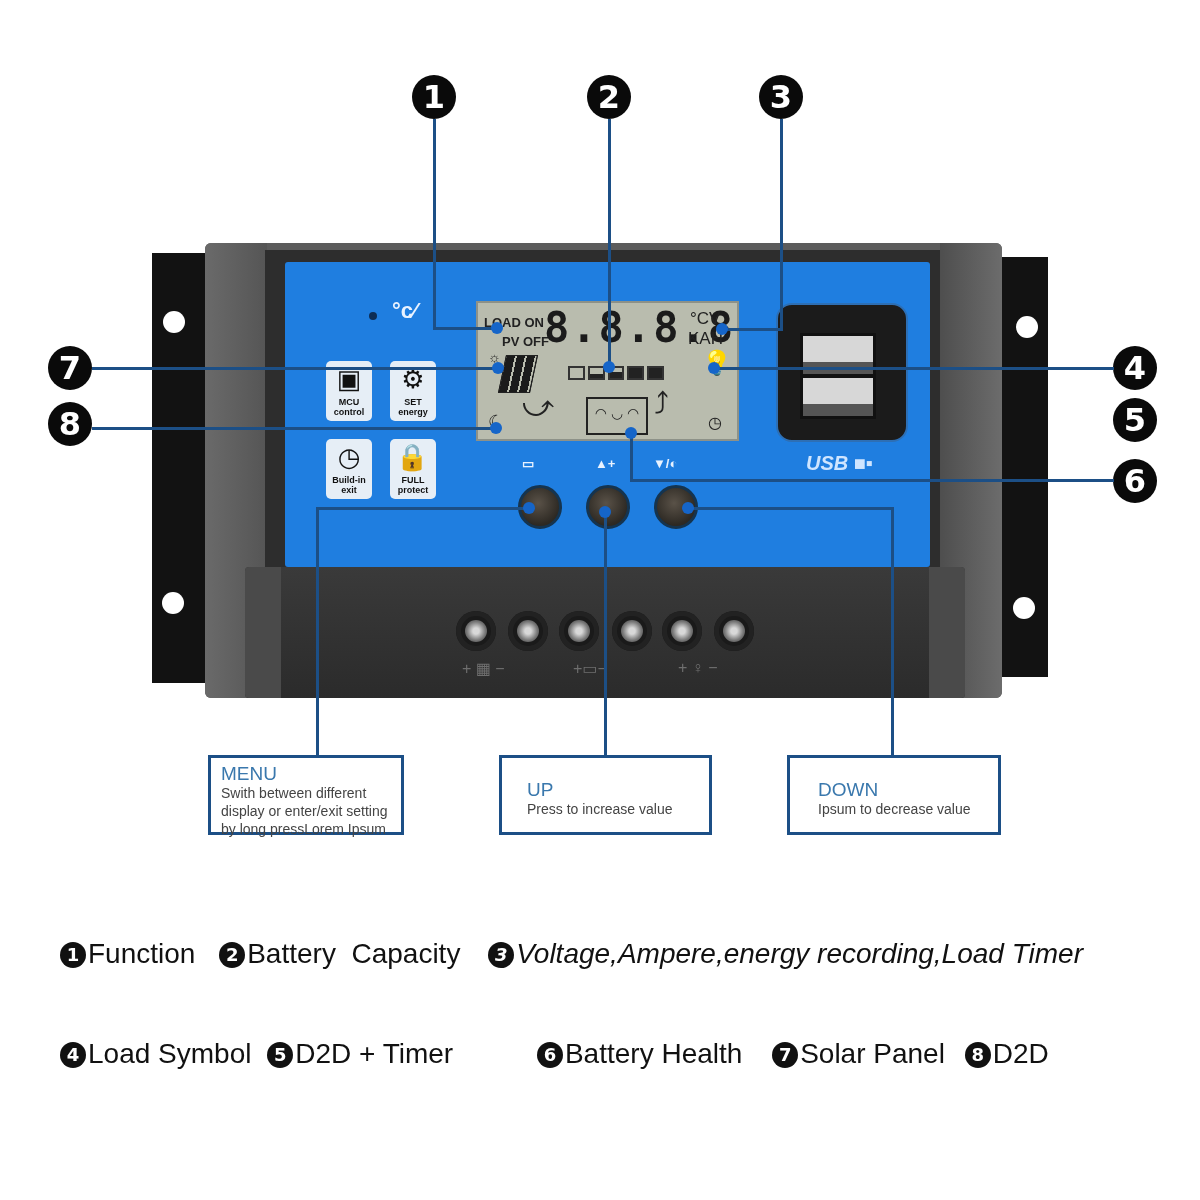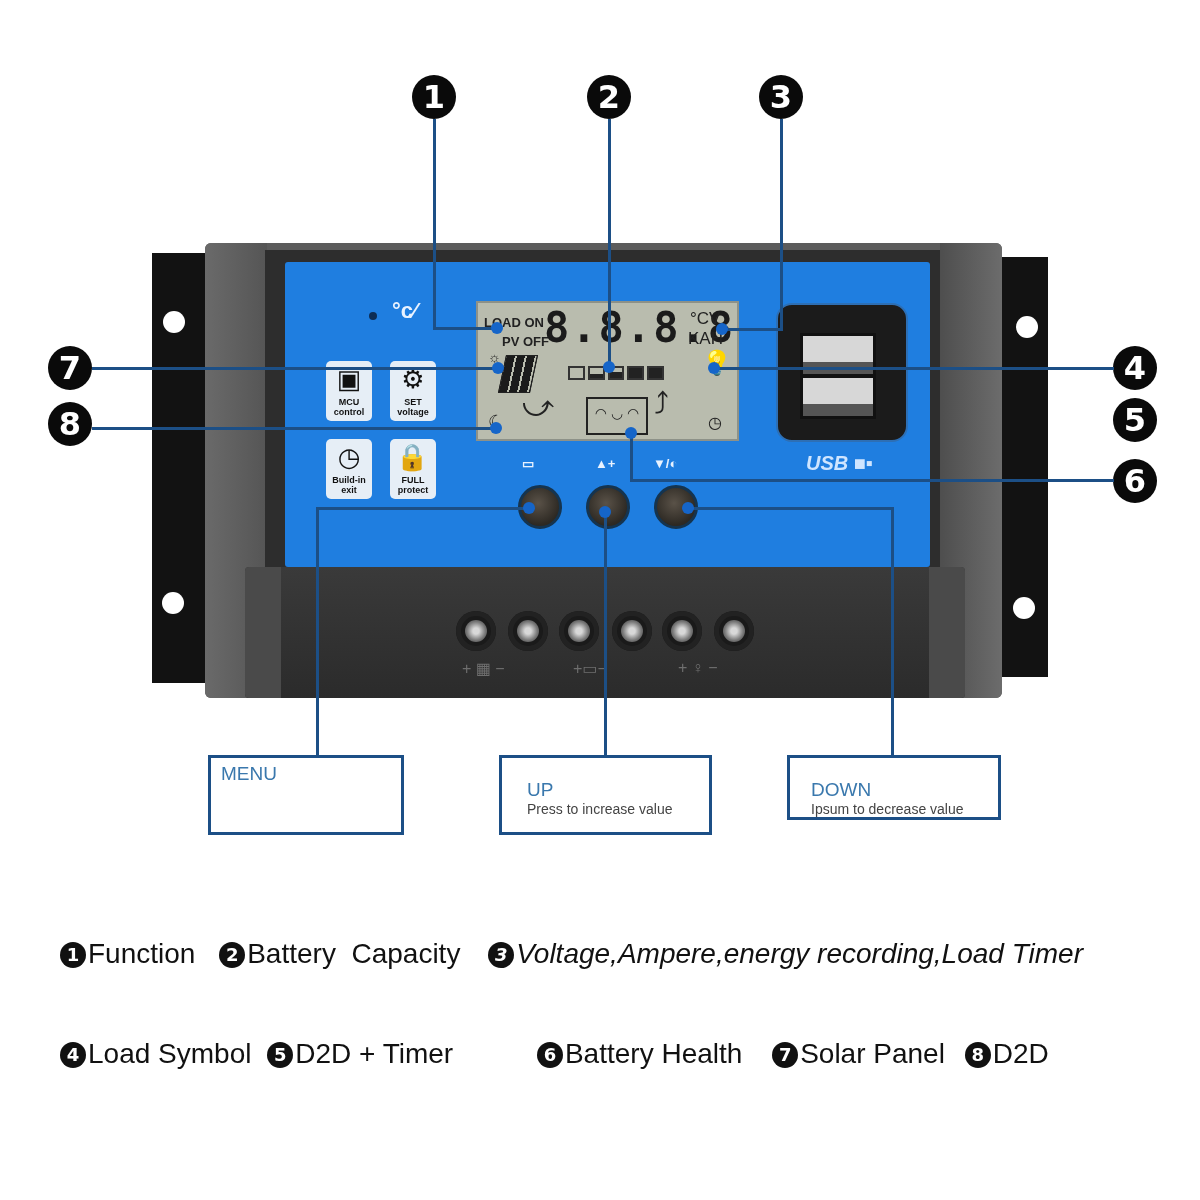--- a/index.html
+++ b/index.html
@@ -69,21 +69,21 @@
 <div class="abs" style="left:392px;top:298px;color:#e8f2ff;font-size:22px;font-weight:bold;">°c⁄</div>
 
 <div class="feat" style="left:326px;top:361px;">
   <span class="ico">▣</span>
   <span class="lbl">MCU</span>
   <span class="lbl">control</span>
 </div>
 <div class="feat" style="left:390px;top:361px;">
   <span class="ico">⚙</span>
   <span class="lbl">SET</span>
-  <span class="lbl">voltage</span>
+  <span class="lbl">energy</span>
 </div>
 <div class="feat" style="left:326px;top:439px;">
   <span class="ico">◷</span>
   <span class="lbl">Build-in</span>
   <span class="lbl">exit</span>
 </div>
 <div class="feat" style="left:390px;top:439px;">
   <span class="ico">🔒</span>
   <span class="lbl">FULL</span>
   <span class="lbl">protect</span>
@@ -170,26 +170,27 @@
 <div class="line" style="left:316px;top:507px;width:213px;height:3px;"></div>
 <div class="dot" style="left:529px;top:508px;"></div>
 <div class="line" style="left:604px;top:510px;width:3px;height:247px;"></div>
 <div class="dot" style="left:605px;top:512px;"></div>
 <div class="line" style="left:891px;top:507px;width:3px;height:250px;"></div>
 <div class="line" style="left:688px;top:507px;width:206px;height:3px;"></div>
 <div class="dot" style="left:688px;top:508px;"></div>
 
 <div class="info-box" style="left:208px;top:755px;width:196px;height:80px;padding:6px 0 0 10px;box-sizing:border-box;">
   <span class="info-title">MENU</span>
+  <span class="info-desc">Swith between different display or enter/exit setting by long pressLorem Ipsum</span>
 </div>
 <div class="info-box" style="left:499px;top:755px;width:213px;height:80px;padding:22px 0 0 25px;box-sizing:border-box;">
   <span class="info-title">UP</span>
   <span class="info-desc">Press to increase value</span>
 </div>
-<div class="info-box" style="left:787px;top:755px;width:214px;height:65px;padding:22px 0 0 21px;box-sizing:border-box;">
+<div class="info-box" style="left:787px;top:755px;width:214px;height:80px;padding:22px 0 0 28px;box-sizing:border-box;">
   <span class="info-title">DOWN</span>
   <span class="info-desc">Ipsum to decrease value</span>
 </div>
 
 <div class="legend-row" style="top:938px;">
   <span class="legend-item"><span class="lnum">1</span><span>Function</span></span>
   <span class="legend-item" style="margin-left:16px;white-space:pre;"><span class="lnum">2</span><span>Battery  Capacity</span></span>
   <span class="legend-item" style="margin-left:20px;font-style:italic;"><span class="lnum">3</span><span>Voltage,Ampere,energy recording,Load Timer</span></span>
 </div>
 <div class="legend-row" style="top:1038px;">

